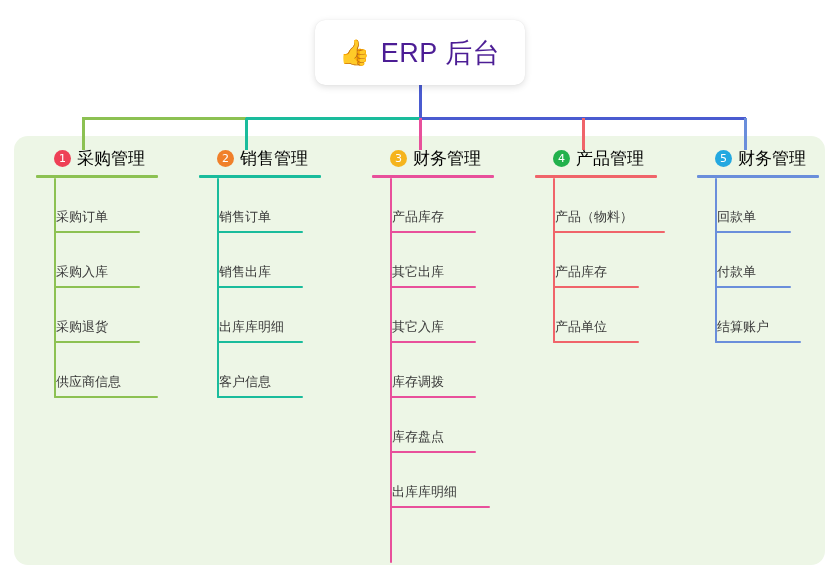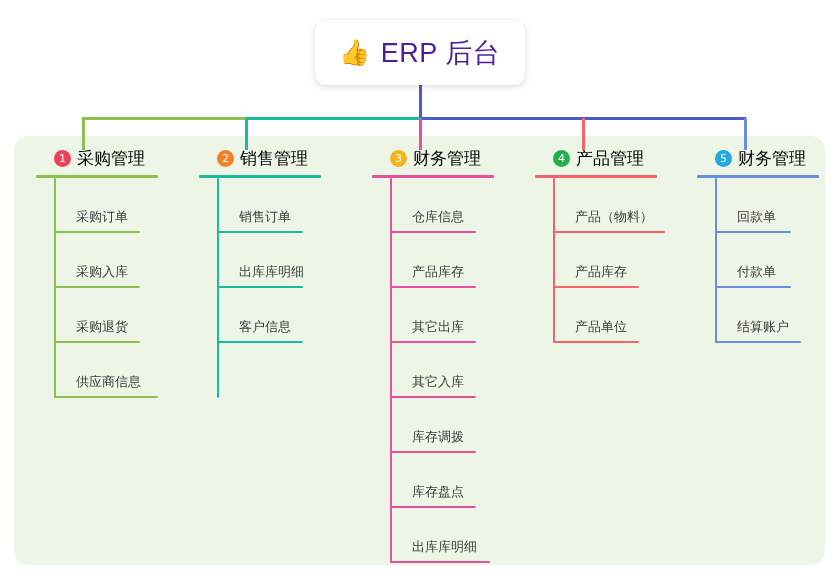--- a/index.html
+++ b/index.html
@@ -110,21 +110,21 @@
   .leaf-list {
     position: relative;
     margin-top: 0;
   }
   .leaf {
     position: relative;
     height: 55px;
   }
   .leaf-label {
     position: absolute;
-    left: 40px;
+    left: 20px;
     bottom: 7px;
     font-size: 13px;
     color: #3a3a3a;
     white-space: nowrap;
   }
   .leaf-underline {
     position: absolute;
     left: 18px;
     bottom: 0;
     height: 2px;
@@ -195,42 +195,42 @@
           <span class="col-title">销售管理</span>
         </div>
         <div class="col-rule" style="width: 122px; background: rgb(26, 188, 156);"></div>
         <div class="leaf-list">
           <div class="spine" style="background: rgb(26, 188, 156); height: 220px;"></div>
           <div class="leaf">
             <span class="leaf-label">销售订单</span>
             <div class="leaf-underline" style="width: 86px; background: rgb(26, 188, 156);"></div>
           </div>
           <div class="leaf">
+            <span class="leaf-label">销售出库</span>
+            <div class="leaf-underline" style="width: 86px; background: rgb(26, 188, 156);"></div>
+          </div>
+          <div class="leaf">
             <span class="leaf-label">出库库明细</span>
             <div class="leaf-underline" style="width: 86px; background: rgb(26, 188, 156);"></div>
           </div>
           <div class="leaf">
             <span class="leaf-label">客户信息</span>
             <div class="leaf-underline" style="width: 86px; background: rgb(26, 188, 156);"></div>
           </div>
         </div>
       </div>
       <div class="column" style="left: 372px;">
         <div class="col-head">
           <span class="badge" style="background: rgb(245, 180, 29);">3</span>
           <span class="col-title">财务管理</span>
         </div>
         <div class="col-rule" style="width: 122px; background: rgb(232, 80, 155);"></div>
         <div class="leaf-list">
           <div class="spine" style="background: rgb(232, 80, 155); height: 385px;"></div>
           <div class="leaf">
-            <span class="leaf-label">仓库信息</span>
-            <div class="leaf-underline" style="width: 86px; background: rgb(232, 80, 155);"></div>
-          </div>
-          <div class="leaf">
             <span class="leaf-label">产品库存</span>
             <div class="leaf-underline" style="width: 86px; background: rgb(232, 80, 155);"></div>
           </div>
           <div class="leaf">
             <span class="leaf-label">其它出库</span>
             <div class="leaf-underline" style="width: 86px; background: rgb(232, 80, 155);"></div>
           </div>
           <div class="leaf">
             <span class="leaf-label">其它入库</span>
             <div class="leaf-underline" style="width: 86px; background: rgb(232, 80, 155);"></div>

